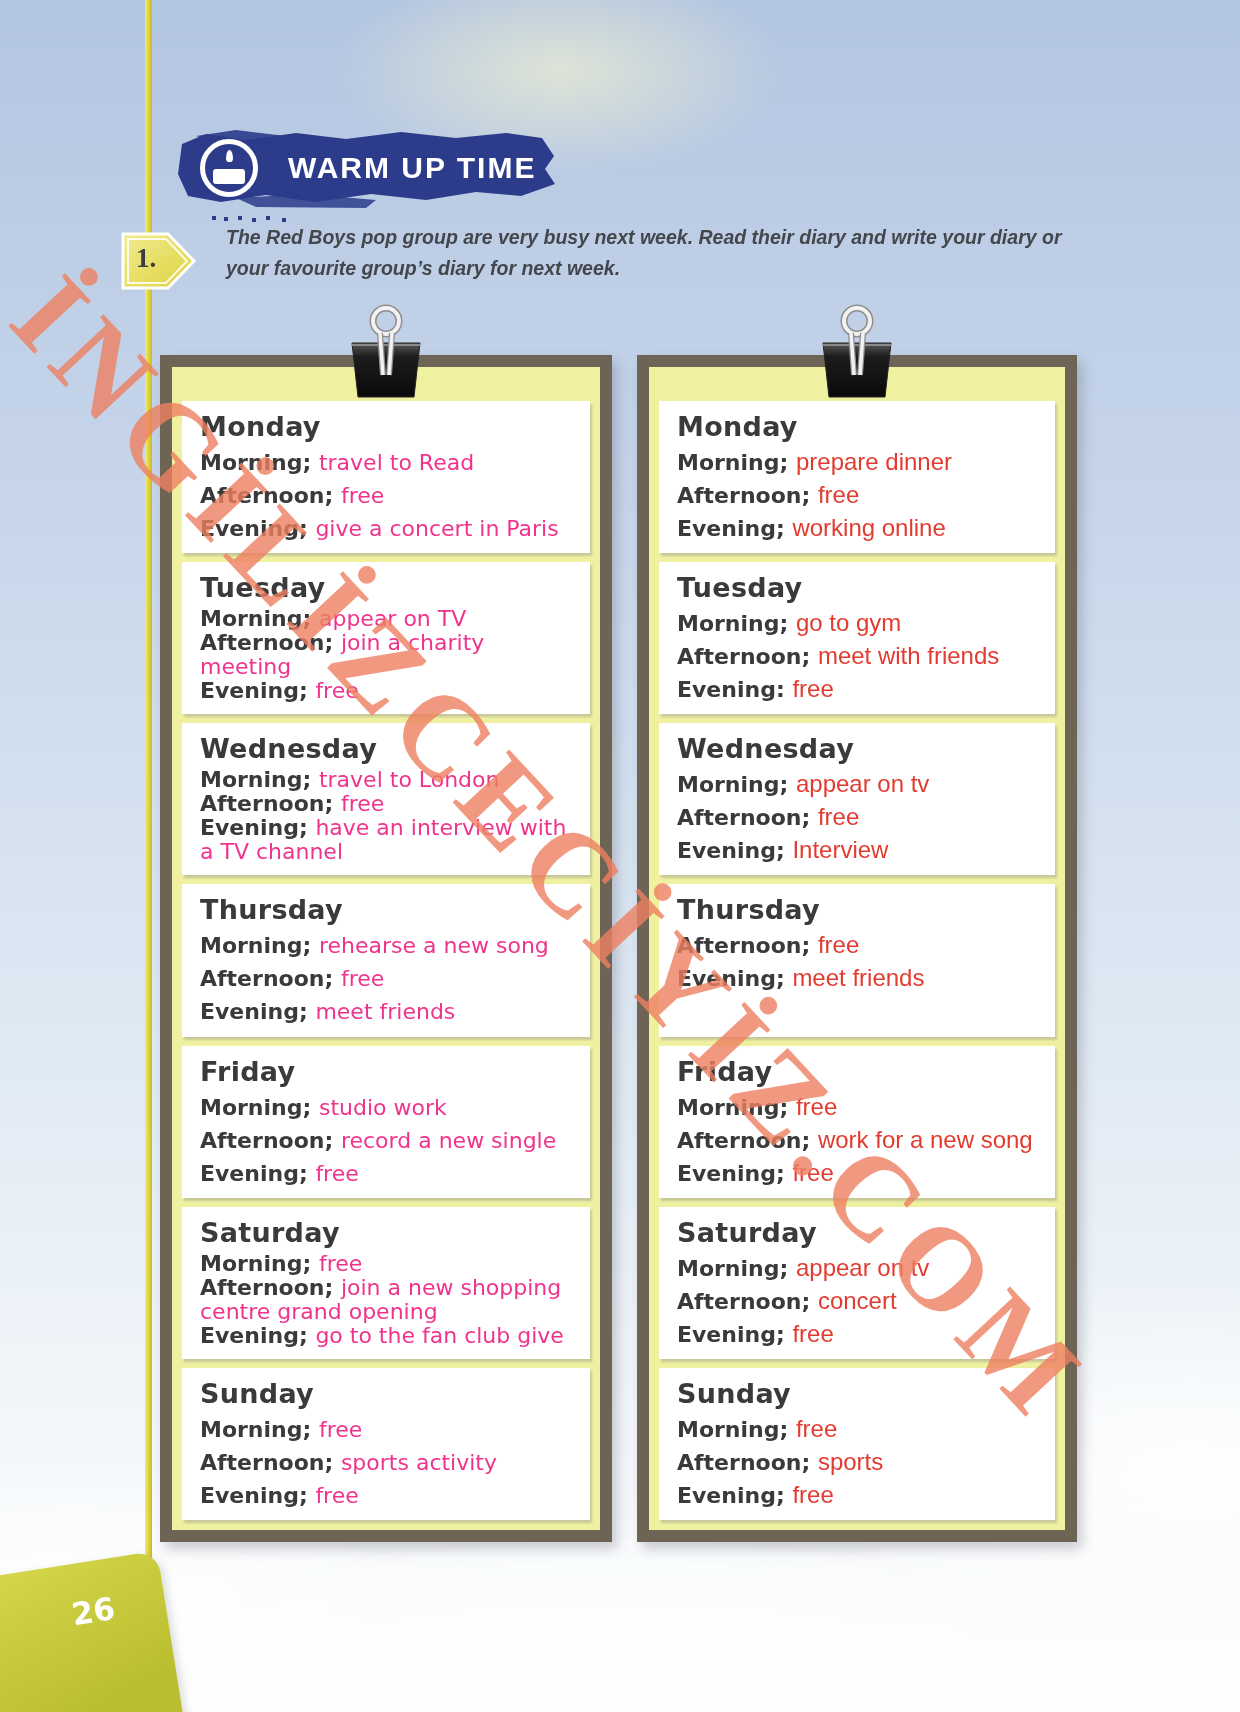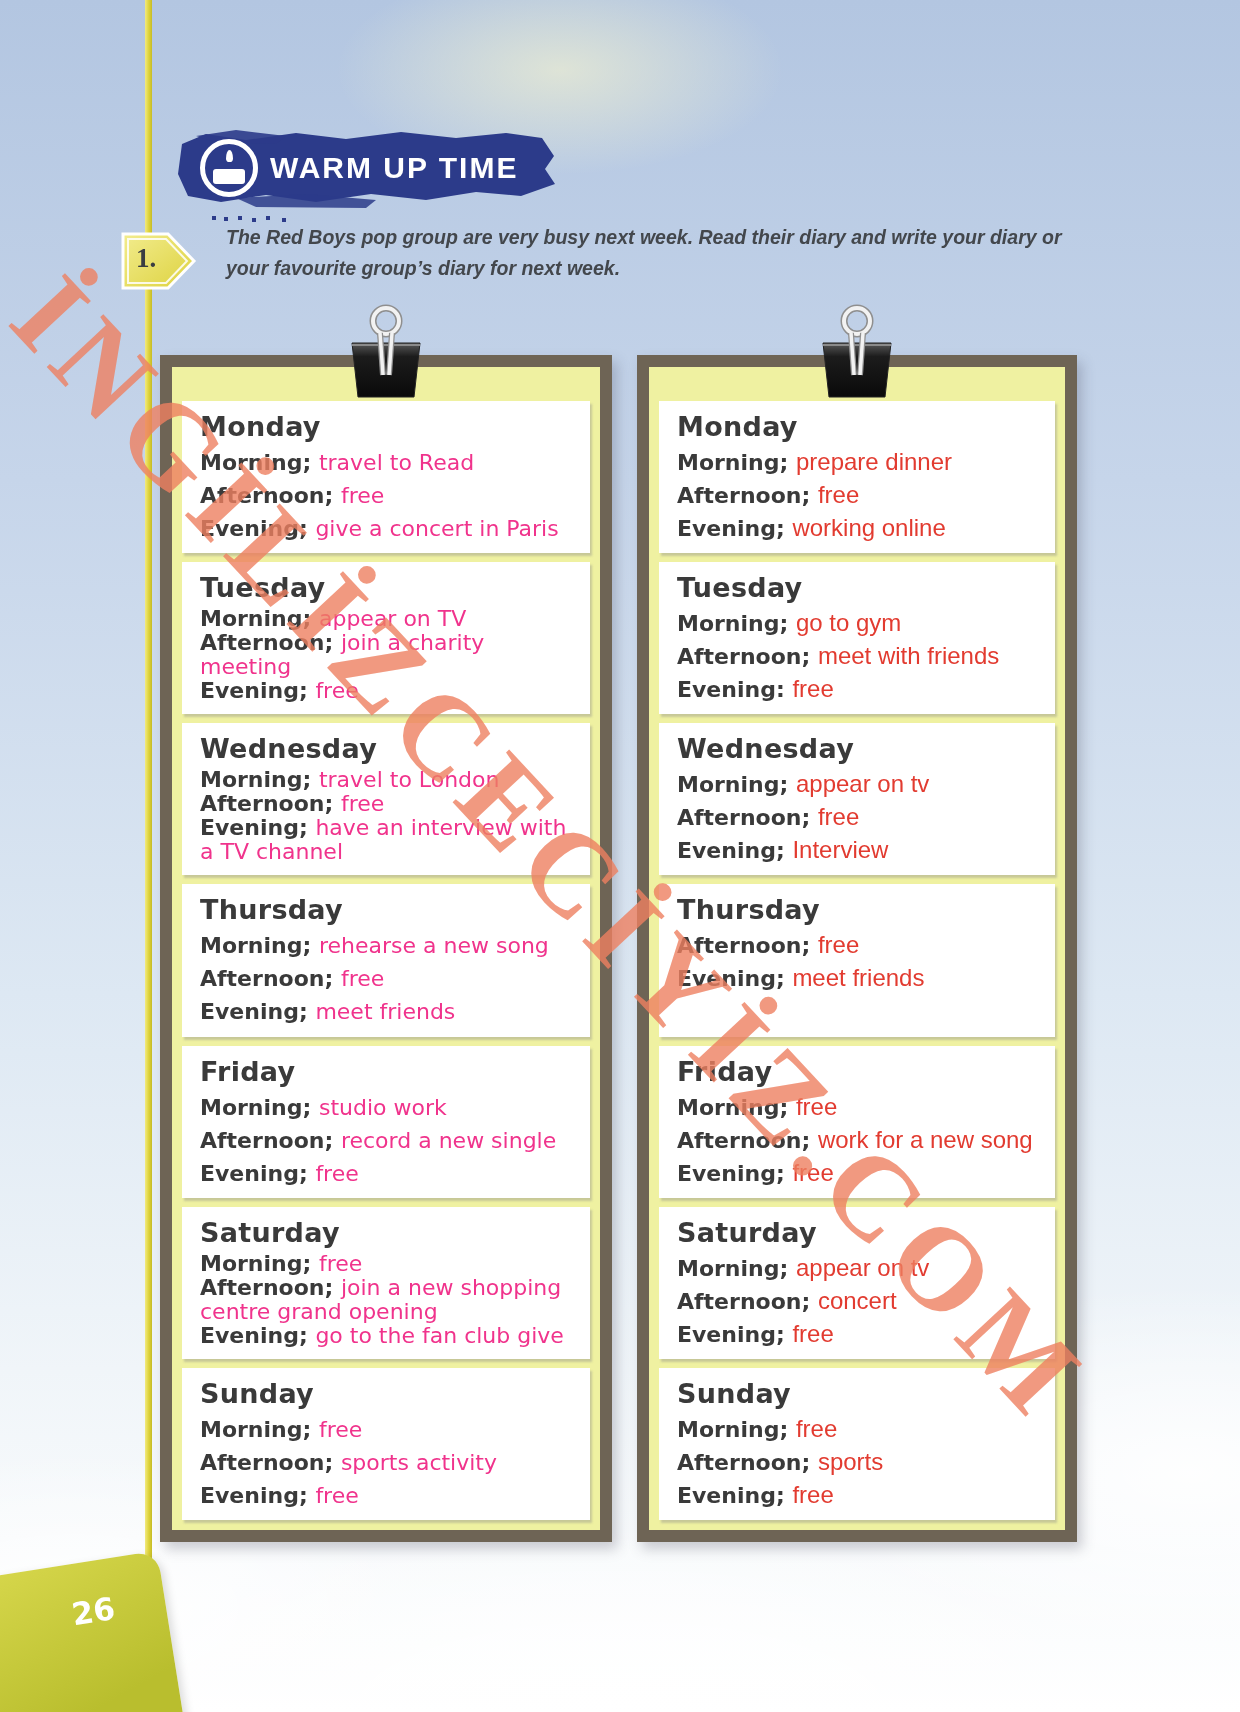--- a/index.html
+++ b/index.html
@@ -17,21 +17,21 @@
   .ribbon{position:absolute;left:145px;top:0;width:7px;height:1600px;z-index:1;
     background:linear-gradient(90deg,#f2ea7e,#ddd23a 55%,#c6bc26);}
   
   .banner{position:absolute;left:176px;top:124px;width:380px;height:88px;z-index:10;}
   .banner svg{position:absolute;inset:0;}
   .banner-content{position:absolute;inset:0;display:flex;align-items:center;}
   .icon-circle{margin-left:24px;width:48px;height:48px;border:5px solid #fff;border-radius:50%;position:relative;flex:0 0 auto;}
   .candle-body{position:absolute;left:8px;bottom:8px;width:32px;height:15px;background:#fff;border-radius:3px;}
   .candle-flame{position:absolute;left:21px;top:6px;width:7px;height:12px;background:#fff;
     border-radius:50% 50% 50% 50%/70% 70% 30% 30%;}
-  .banner-title{color:#fff;font-weight:700;font-size:30px;letter-spacing:2px;margin-left:12px;
+  .banner-title{color:#fff;font-weight:700;font-size:30px;letter-spacing:2px;margin-left:30px;
     font-family:"Liberation Sans",sans-serif;white-space:nowrap;}
   .speckles{position:absolute;left:212px;top:216px;width:4px;height:4px;background:#2c3b8a;z-index:10;
     box-shadow:12px 1px #2c3b8a,26px 0 #2c3b8a,40px 2px #2c3b8a,54px 0 #2c3b8a,70px 2px #2c3b8a;}
   
   .tag1{position:absolute;left:120px;top:229px;width:78px;height:64px;z-index:11;}
   .tag1 .num{position:absolute;left:16px;top:14px;font-size:27px;font-weight:700;color:#3a3e42;
     font-family:"Liberation Serif",serif;}
   
   .instruction{position:absolute;left:196px;top:222px;width:850px;z-index:10;
     font-family:"Liberation Sans",sans-serif;font-style:italic;font-weight:700;

